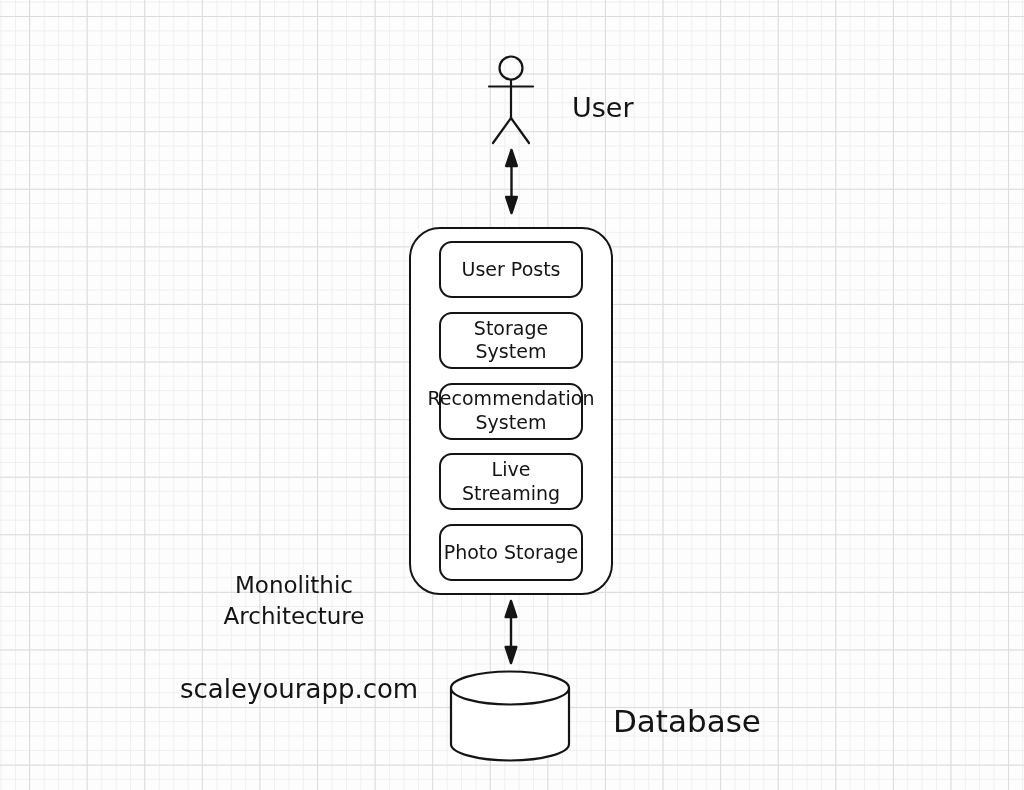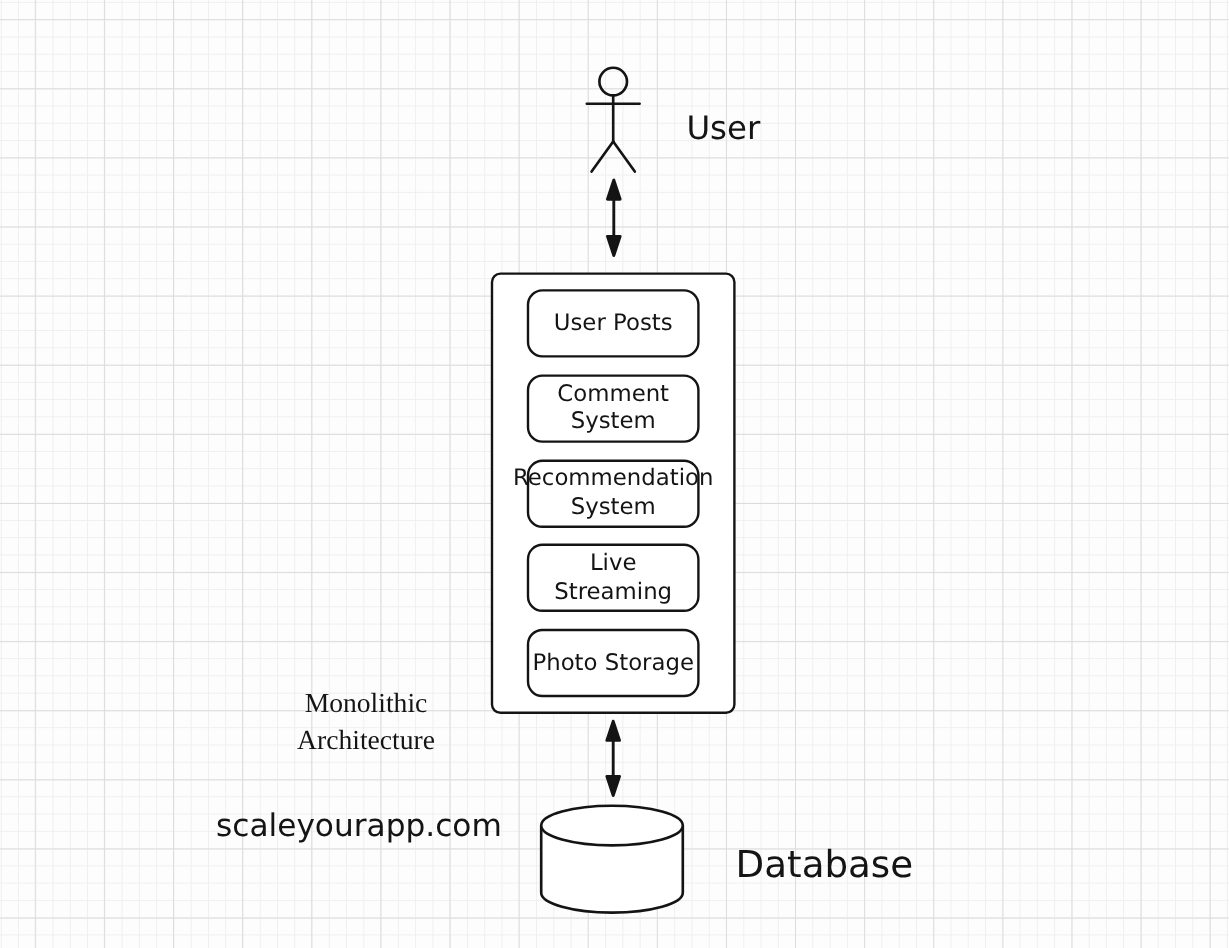--- a/index.html
+++ b/index.html
@@ -30,28 +30,28 @@
     height: 790px;
   }
   .lbl {
     position: absolute;
     white-space: pre-line;
     color: #141414;
   }
   .user-lbl    { left: 572px; top: 92px;  font-size: 27px; }
   .db-lbl      { left: 613px; top: 703px; font-size: 31px; }
   .watermark   { left: 168px; top: 674px; font-size: 26px; margin-left: 12px; }
-  .caption     { left: 219px; top: 570px; width: 172px; font-size: 23px; line-height: 31px; text-align: center; font-family: Liberation Serif, serif; }
+  .caption     { left: 208px; top: 570px; width: 172px; font-size: 23px; line-height: 31px; text-align: center; }
   .monolith {
     position: absolute;
     left: 409px; top: 227px;
     width: 204px; height: 368px;
     box-sizing: border-box;
     border: 2.2px solid #141414;
-    border-radius: 8px;
+    border-radius: 31px;
     background: #ffffff;
     display: flex;
     flex-direction: column;
     justify-content: space-between;
     padding: 12px 28px;
   }
   .module {
     box-sizing: border-box;
     flex: 0 0 57px;
     border: 2px solid #141414;
@@ -94,21 +94,21 @@
     </g>
 
     <g stroke="#141414" stroke-width="2.2" fill="#ffffff">
       <path d="M 451 688 L 451 744 A 59 16.5 0 0 0 569 744 L 569 688"></path>
       <ellipse cx="510" cy="688" rx="59" ry="16.5"></ellipse>
     </g>
   </svg>
 
   <div class="monolith" id="monolith">
       <div class="module">User Posts</div>
-      <div class="module">Comment
+      <div class="module">Storage
 System</div>
       <div class="module">Recommendation
 System</div>
       <div class="module">Live Streaming</div>
       <div class="module">Photo Storage</div>
     </div>
 
   <div class="lbl user-lbl">User</div>
   <div class="lbl caption">Monolithic
 Architecture</div>

